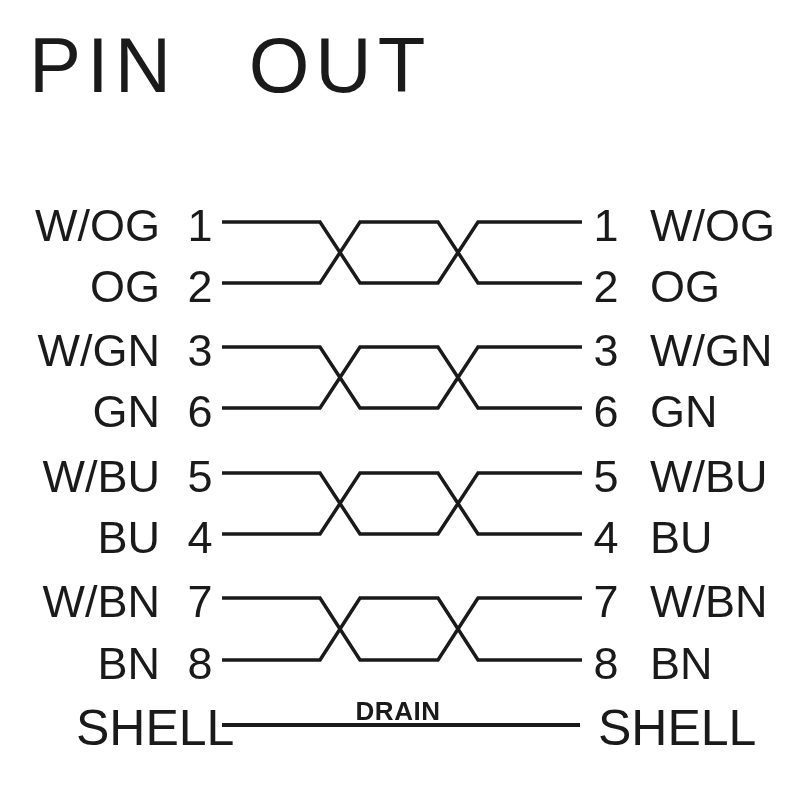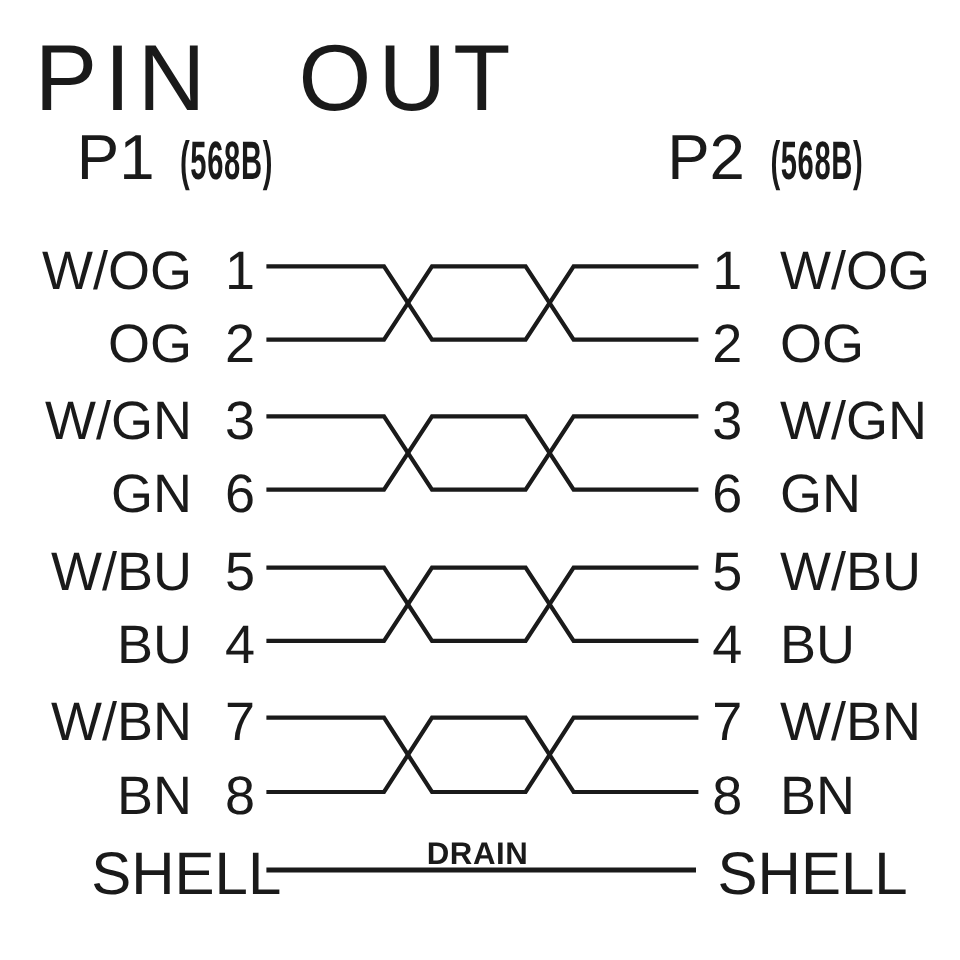--- a/index.html
+++ b/index.html
@@ -68,28 +68,20 @@
     <polyline points="222,534 320,534 360,473 438,473 478,534 582,534"></polyline>
 
     <polyline points="222,598 320,598 360,660 438,660 478,598 582,598"></polyline>
     <polyline points="222,660 320,660 360,598 438,598 478,660 582,660"></polyline>
 
     <line x1="222" y1="725" x2="580" y2="725"></line>
   </svg>
 
   <div class="title">PIN OUT</div>
 
-  <div class="connector conn-left">
-    <span>P1</span>
-    <span class="std">(568B)</span>
-  </div>
-  <div class="connector conn-right">
-    <span>P2</span>
-    <span class="std">(568B)</span>
-  </div>
 
   <div class="lbl lcolor" style="top:225px">W/OG</div>
   <div class="lbl lpin" style="top:225px">1</div>
   <div class="lbl rpin" style="top:225px">1</div>
   <div class="lbl rcolor" style="top:225px">W/OG</div>
 
   <div class="lbl lcolor" style="top:286px">OG</div>
   <div class="lbl lpin" style="top:286px">2</div>
   <div class="lbl rpin" style="top:286px">2</div>
   <div class="lbl rcolor" style="top:286px">OG</div>

